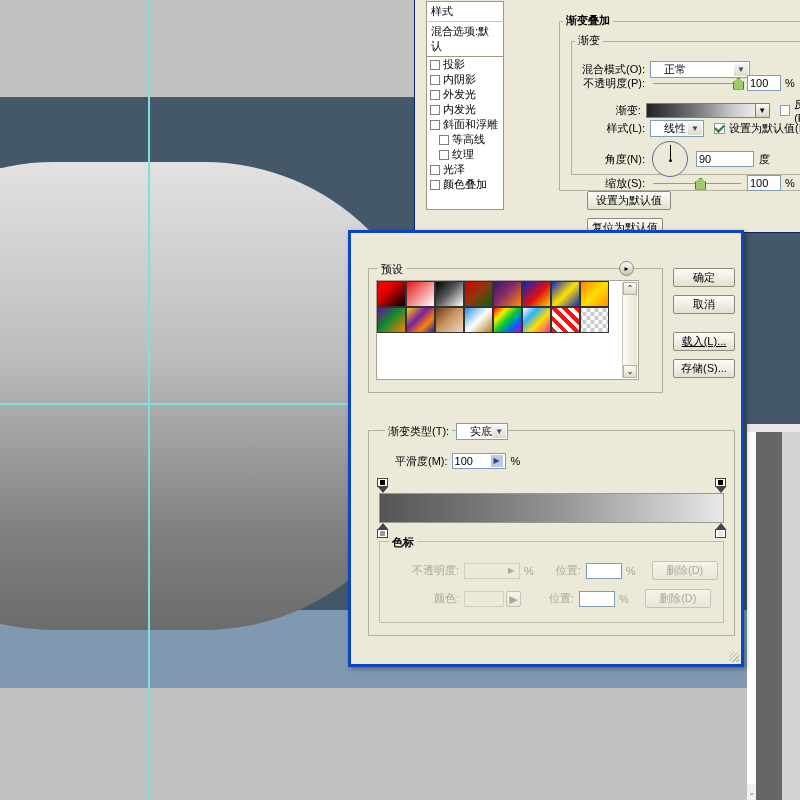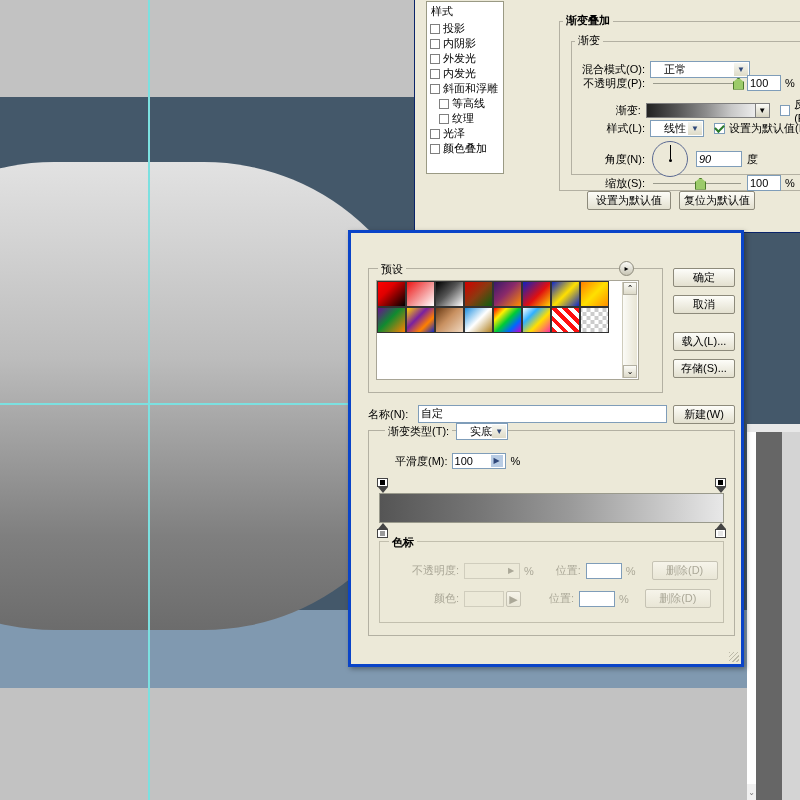--- a/index.html
+++ b/index.html
@@ -221,20 +221,21 @@
   <div class="guide" id="guide-h"></div>
 </div>
 
 <div id="layer-style-dialog">
 
   <div id="ls-nub"></div>
   <div id="ls-body">
 
     <div id="styles-list">
       <div class="sl-head">样式</div>
+      <div class="sl-sub">混合选项:默认</div>
       <div id="styles-items">
         <div class="sl-item">
           <span class="cb"></span>
           <span>投影</span>
         </div>
         <div class="sl-item">
           <span class="cb"></span>
           <span>内阴影</span>
         </div>
         <div class="sl-item">
@@ -315,36 +316,36 @@
           <span>设置为默认值(I)</span>
         </span>
       </div>
 
       <div class="ctl-row" style="left:60px;top:128px;">
         <span class="ctl-label" style="width:74px;">角度(N):</span>
         <span id="angle-dial" style="margin-left:7px;">
           <span class="needle"></span>
           <span class="dot"></span>
         </span>
-        <span class="txtbox" style="width:46px;margin-left:8px;font-style:italic;">90</span>
+        <span class="txtbox" style="width:58px;margin-left:8px;">90</span>
         <span style="margin-left:5px;">度</span>
       </div>
 
       <div class="ctl-row" style="left:60px;top:162px;">
         <span class="ctl-label" style="width:74px;">缩放(S):</span>
         <span style="width:88px;margin-left:8px;position:relative;">
           <span class="slider-track" style="display:block;"></span>
           <span class="slider-knob" style="left:42px;"></span>
         </span>
         <span class="txtbox" style="width:34px;margin-left:6px;">100</span>
         <span style="margin-left:4px;">%</span>
       </div>
     </div>
 
-    <div style="position:absolute;left:172px;top:192px;display:flex;gap:8px;">
+    <div style="position:absolute;left:172px;top:192px;display:flex;gap:8px;flex-direction:column;">
       <span class="btn" style="width:84px;">设置为默认值</span>
       <span class="btn" style="width:76px;">复位为默认值</span>
     </div>
   </div>
 </div>
 
 <div id="right-strip-top"></div>
 <div id="right-strip">
   <div class="dark"></div>
   <div class="lite"></div>
@@ -381,29 +382,24 @@
       <div id="preset-scroll">
         <span class="sb-btn">⌃</span>
         <span class="sb-thumb"></span>
         <span class="sb-btn">⌄</span>
       </div>
     </div>
 
     <div id="ge-buttons">
       <div class="btn">确定</div>
       <div class="btn">取消</div>
-      <div class="btn" style="margin-top:18px;">载入(L)...</div>
+      <div class="btn" style="margin-top:18px;text-decoration:underline;">载入(L)...</div>
       <div class="btn">存储(S)...</div>
     </div>
 
-    <div id="name-row">
-      <span id="name-label">名称(N):</span>
-      <span class="txtbox" id="name-input">自定</span>
-      <span class="btn" id="new-btn">新建(W)</span>
-    </div>
 
     <div id="type-group">
       <div class="ctl-row" style="left:16px;top:-8px;">
         <span style="background:#ece9d8;padding:0 3px;">渐变类型(T):</span>
         <span class="combo" style="width:52px;margin-left:4px;">
           <span>实底</span>
           <span class="arrow">▼</span>
         </span>
       </div>
 

